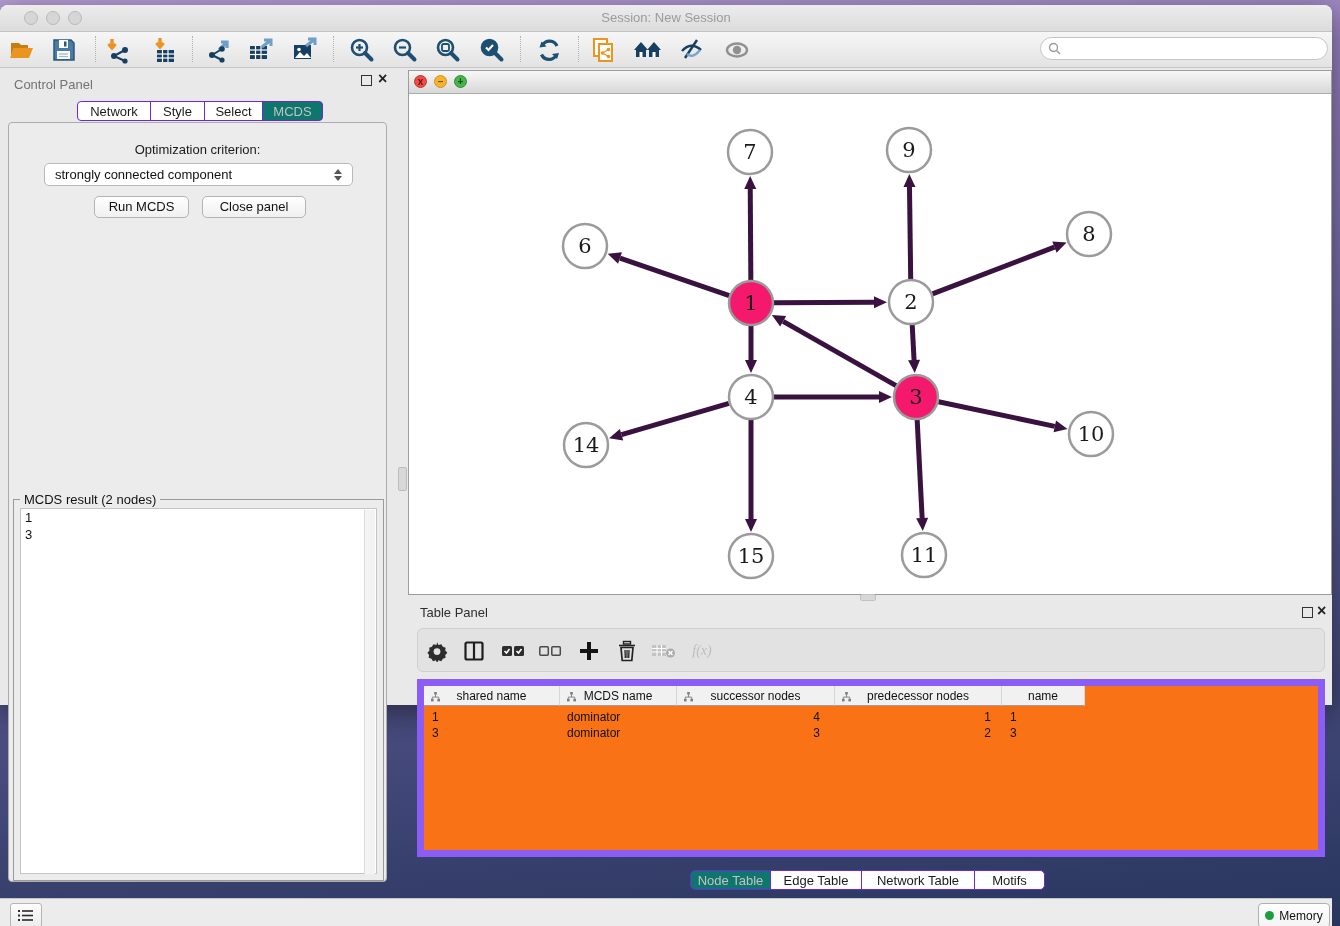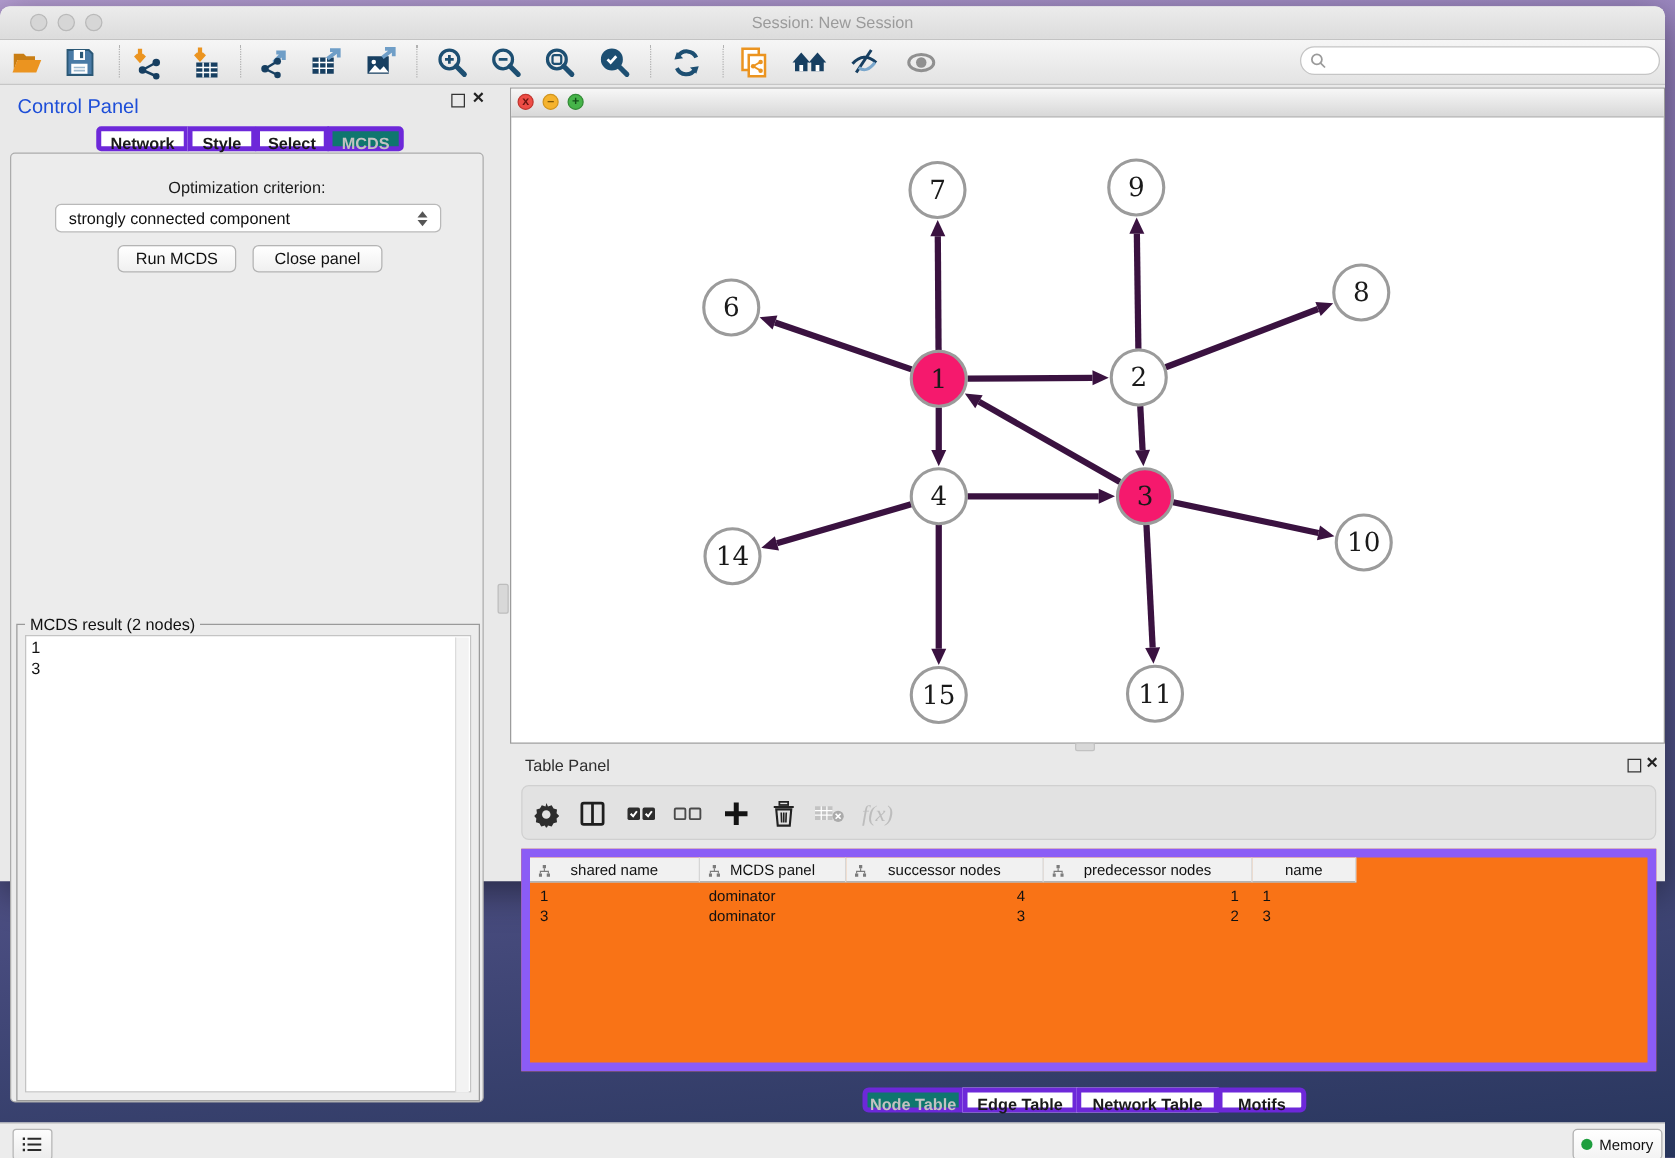--- a/index.html
+++ b/index.html
@@ -16,25 +16,25 @@
   #main-title{left:0;top:5px;width:1332px;text-align:center;font-size:13px;color:#9b9b9b;}
   
   #toolbar{left:0;top:27px;width:1332px;height:35px;background:linear-gradient(#f6f6f6,#e3e3e3);
     border-bottom:1px solid #c6c6c6;}
   .tool{top:3px;width:38px;height:30px;display:flex;align-items:center;justify-content:center;cursor:pointer;}
   .tsep{top:4px;width:0;height:26px;border-left:1px dotted #b2b2b2;}
   #searchbox{left:1040px;top:5px;width:288px;height:23px;background:#fff;border:1px solid #c5c5c5;
     border-radius:12px;display:flex;align-items:center;padding-left:7px;box-sizing:border-box;}
   #searchbox input{border:none;outline:none;flex:1;font-size:12px;background:transparent;margin-left:4px;}
   
-  #cp-title{left:14px;top:72px;font-size:16px;color:#1d4ed8;}
+  #cp-title{left:14px;top:72px;font-size:13px;color:#737373;}
   .float-btn{width:9px;height:9px;border:1.5px solid #333;background:transparent;box-sizing:content-box;cursor:pointer;}
   .close-btn{font-size:16px;font-weight:bold;color:#222;line-height:14px;cursor:pointer;}
   .tabrow .tab{position:absolute;top:0;height:20px;line-height:20px;text-align:center;font-size:13px;
-    background:#fff;border:4px solid #6d28d9;box-sizing:border-box;color:#1a1a1a;cursor:pointer;font-weight:bold;}
+    background:#fff;border:1px solid #6d28d9;box-sizing:border-box;color:#1a1a1a;cursor:pointer;}
   .tab.sel{background:#0f766e;color:#c2c2c2;}
   #cp-box{left:8px;top:117px;width:379px;height:760px;background:#ececec;border:1px solid #acacac;border-radius:4px;box-sizing:border-box;}
   #opt-label{left:8px;top:137px;width:379px;text-align:center;font-size:13px;color:#1a1a1a;}
   #criterion{left:44px;top:158px;width:309px;height:23px;background:#fff;border:1px solid #b9b9b9;border-radius:5px;
     box-sizing:border-box;display:flex;align-items:center;padding:0 10px;font-size:13px;color:#111;cursor:pointer;}
   #criterion .val{flex:1;}
   .stepper{display:flex;flex-direction:column;gap:2px;align-items:center;}
   .stepper i{width:0;height:0;border-left:4px solid transparent;border-right:4px solid transparent;}
   .stepper i.up{border-bottom:5px solid #555;}
   .stepper i.dn{border-top:5px solid #555;}
@@ -53,21 +53,21 @@
     font-size:10px;font-weight:bold;text-align:center;line-height:12px;cursor:pointer;}
   #net-title{position:absolute;left:0;top:3px;width:100%;text-align:center;font-size:13px;color:#1a1a1a;}
   #graph-svg{position:absolute;left:0;top:23px;}
   
   .vhandle{left:398px;top:462px;width:7px;height:22px;background:#d8d8d8;border:1px solid #bdbdbd;border-radius:2px;cursor:col-resize;}
   .hhandle{left:860px;top:589px;width:14px;height:5px;background:#d8d8d8;border:1px solid #c2c2c2;border-radius:2px;cursor:row-resize;}
   
   #tp-title{left:420px;top:600px;font-size:13px;color:#2e2e2e;}
   #tp-toolbar{left:417px;top:623px;width:908px;height:44px;background:#e2e2e2;border:1px solid #d0d0d0;border-radius:6px;box-sizing:border-box;}
   .tptool{position:absolute;top:7px;width:32px;height:30px;display:flex;align-items:center;justify-content:center;cursor:pointer;}
-  #fx{font-family:"Liberation Serif",serif;font-style:italic;font-size:18px;color:#bdbdbd;}
+  #fx{font-family:"Liberation Serif",serif;font-style:italic;font-size:14px;color:#bdbdbd;}
   #ntable{left:417px;top:674px;width:908px;height:178px;background:#f97316;border:7px solid #8b5cf6;box-sizing:border-box;}
   .th{position:absolute;top:0;height:20px;background:#f1f1f1;border-right:1px solid #d6d6d6;border-bottom:1px solid #9f9f9f;
     box-sizing:border-box;display:flex;align-items:center;justify-content:center;font-size:12px;color:#111;cursor:pointer;}
   .th .sorticon{position:absolute;left:7px;top:5px;}
   .td{position:absolute;height:16px;font-size:12px;color:#111;line-height:16px;box-sizing:border-box;}
   .td.r{text-align:right;}
   
   #bottom-tabs .tab{top:0;}
   
   #statusbar{left:0;top:893px;width:1332px;height:33px;background:#ececec;border-top:1px solid #c6c6c6;box-sizing:border-box;}
@@ -466,21 +466,21 @@
           </svg></span>
         <span>shared name</span>
       </div>
     <div class="th" style="left:136px;width:117px">
         <span class="sorticon"><svg width="9" height="10" viewBox="0 0 9 10">
             <rect x="3.2" y="0" width="2.6" height="2.6" fill="#7c7c7c"></rect>
             <rect x="0" y="6.8" width="2.6" height="2.6" fill="#7c7c7c"></rect>
             <rect x="6.4" y="6.8" width="2.6" height="2.6" fill="#7c7c7c"></rect>
             <path d="M4.5 2.6v2.5M1.3 6.8V5.1h6.4v1.7" stroke="#7c7c7c" stroke-width=".9" fill="none"></path>
           </svg></span>
-        <span>MCDS panel</span>
+        <span>MCDS name</span>
       </div>
     <div class="th" style="left:253px;width:158px">
         <span class="sorticon"><svg width="9" height="10" viewBox="0 0 9 10">
             <rect x="3.2" y="0" width="2.6" height="2.6" fill="#7c7c7c"></rect>
             <rect x="0" y="6.8" width="2.6" height="2.6" fill="#7c7c7c"></rect>
             <rect x="6.4" y="6.8" width="2.6" height="2.6" fill="#7c7c7c"></rect>
             <path d="M4.5 2.6v2.5M1.3 6.8V5.1h6.4v1.7" stroke="#7c7c7c" stroke-width=".9" fill="none"></path>
           </svg></span>
         <span>successor nodes</span>
       </div>

